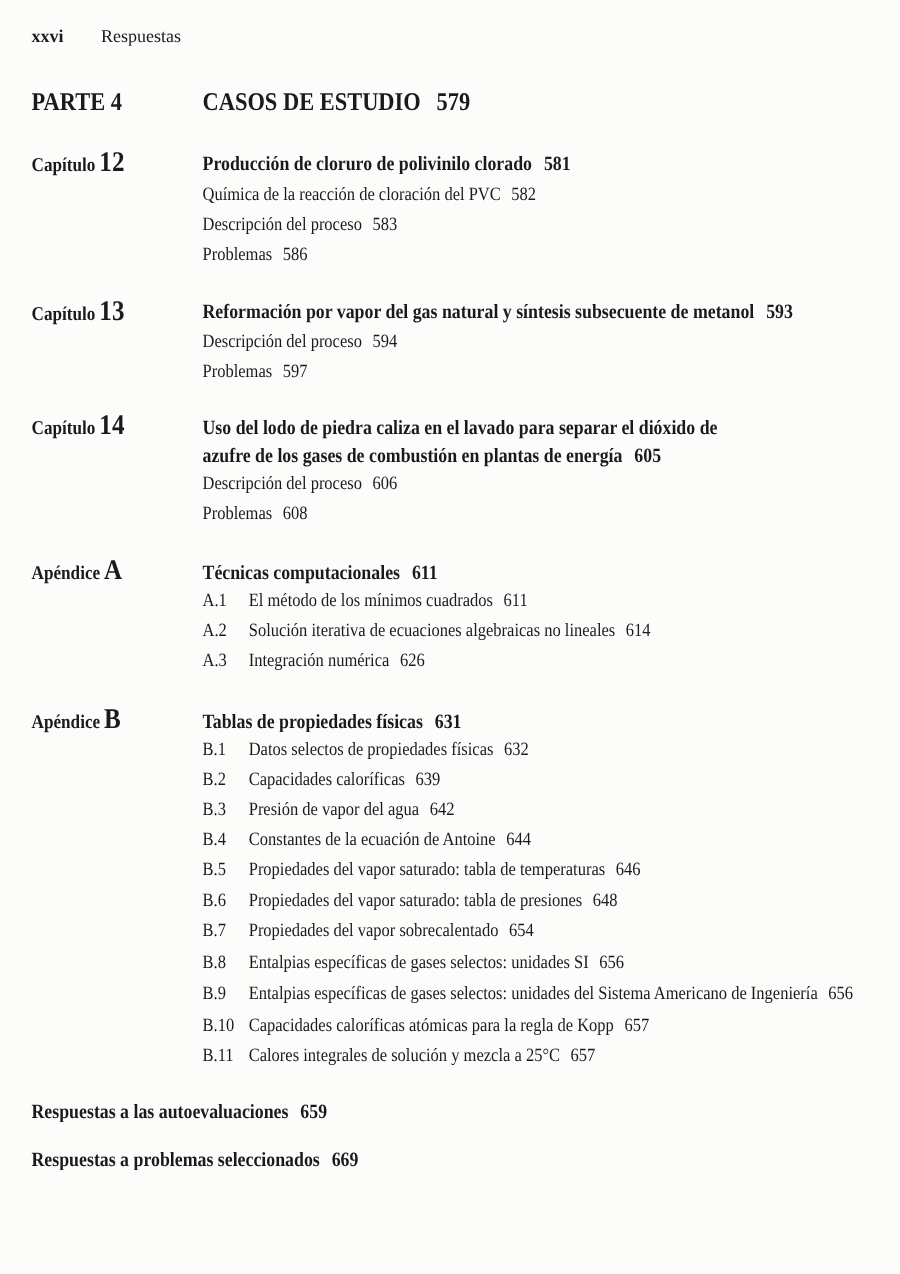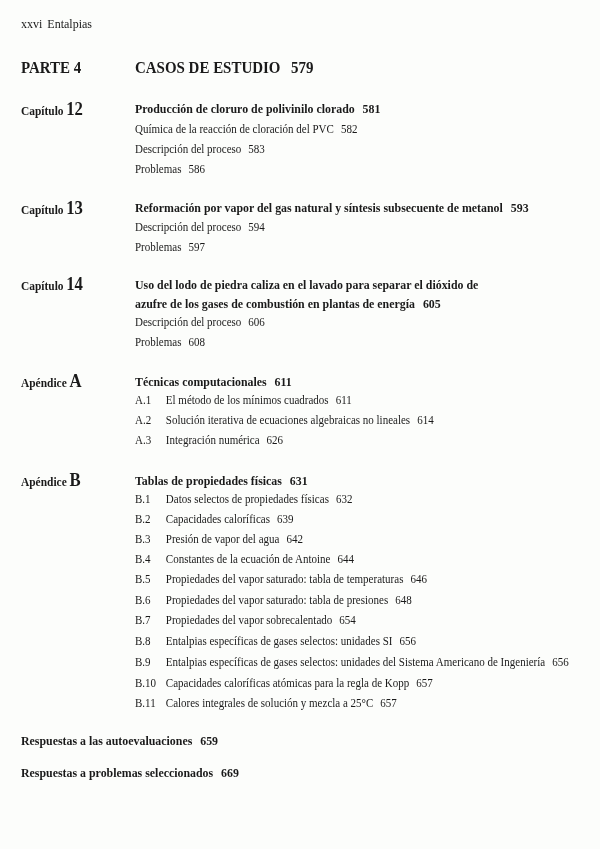--- a/index.html
+++ b/index.html
@@ -6,21 +6,21 @@
   body {
     width: 600px; height: 849px;
     background: #fcfdfb;
     font-family: "Liberation Serif", "DejaVu Serif", serif;
     color: #1a1a1a;
     position: relative;
     overflow: hidden;
   }
   .abs { position: absolute; white-space: nowrap; }
   .running-head { left: 21px; top: 17px; font-size: 12px; }
-  .running-head .num { font-weight: normal; margin-right: 2px; }
+  .running-head .num { font-weight: bold; margin-right: 22px; }
   .part-label { left: 21px; top: 58px; font-size: 17px; font-weight: bold; transform: scaleX(0.88); transform-origin: left; }
   .part-title { left: 135px; top: 58px; font-size: 17px; font-weight: bold; transform: scaleX(0.88); transform-origin: left; }
   .part-title .pg { margin-left: 12px; }
 
   .label { left: 21px; font-size: 13px; font-weight: bold; transform: scaleX(0.88); transform-origin: left; }
   .label .big { font-size: 19px; margin-left: 3px; }
 
   .ch-title { left: 135px; font-size: 13.5px; font-weight: bold; line-height: 19px; transform: scaleX(0.88); transform-origin: left; }
   .ch-title .pg { margin-left: 9px; }
 
@@ -29,21 +29,21 @@
   .sub .code { display: inline-block; width: 35px; }
 
   .back { left: 21px; font-size: 13.5px; font-weight: bold; transform: scaleX(0.88); transform-origin: left; }
   .back .pg { margin-left: 9px; }
 </style>
 </head>
 <body>
 
 <div class="abs running-head">
   <span class="num">xxvi</span>
-  <span>Entalpias</span>
+  <span>Respuestas</span>
 </div>
 
 <div class="abs part-label">
   <span>PARTE</span> <span>4</span>
 </div>
 <div class="abs part-title">
   <span>CASOS DE ESTUDIO</span><span class="pg">579</span>
 </div>
 
 <div class="abs label" style="top:98px">

